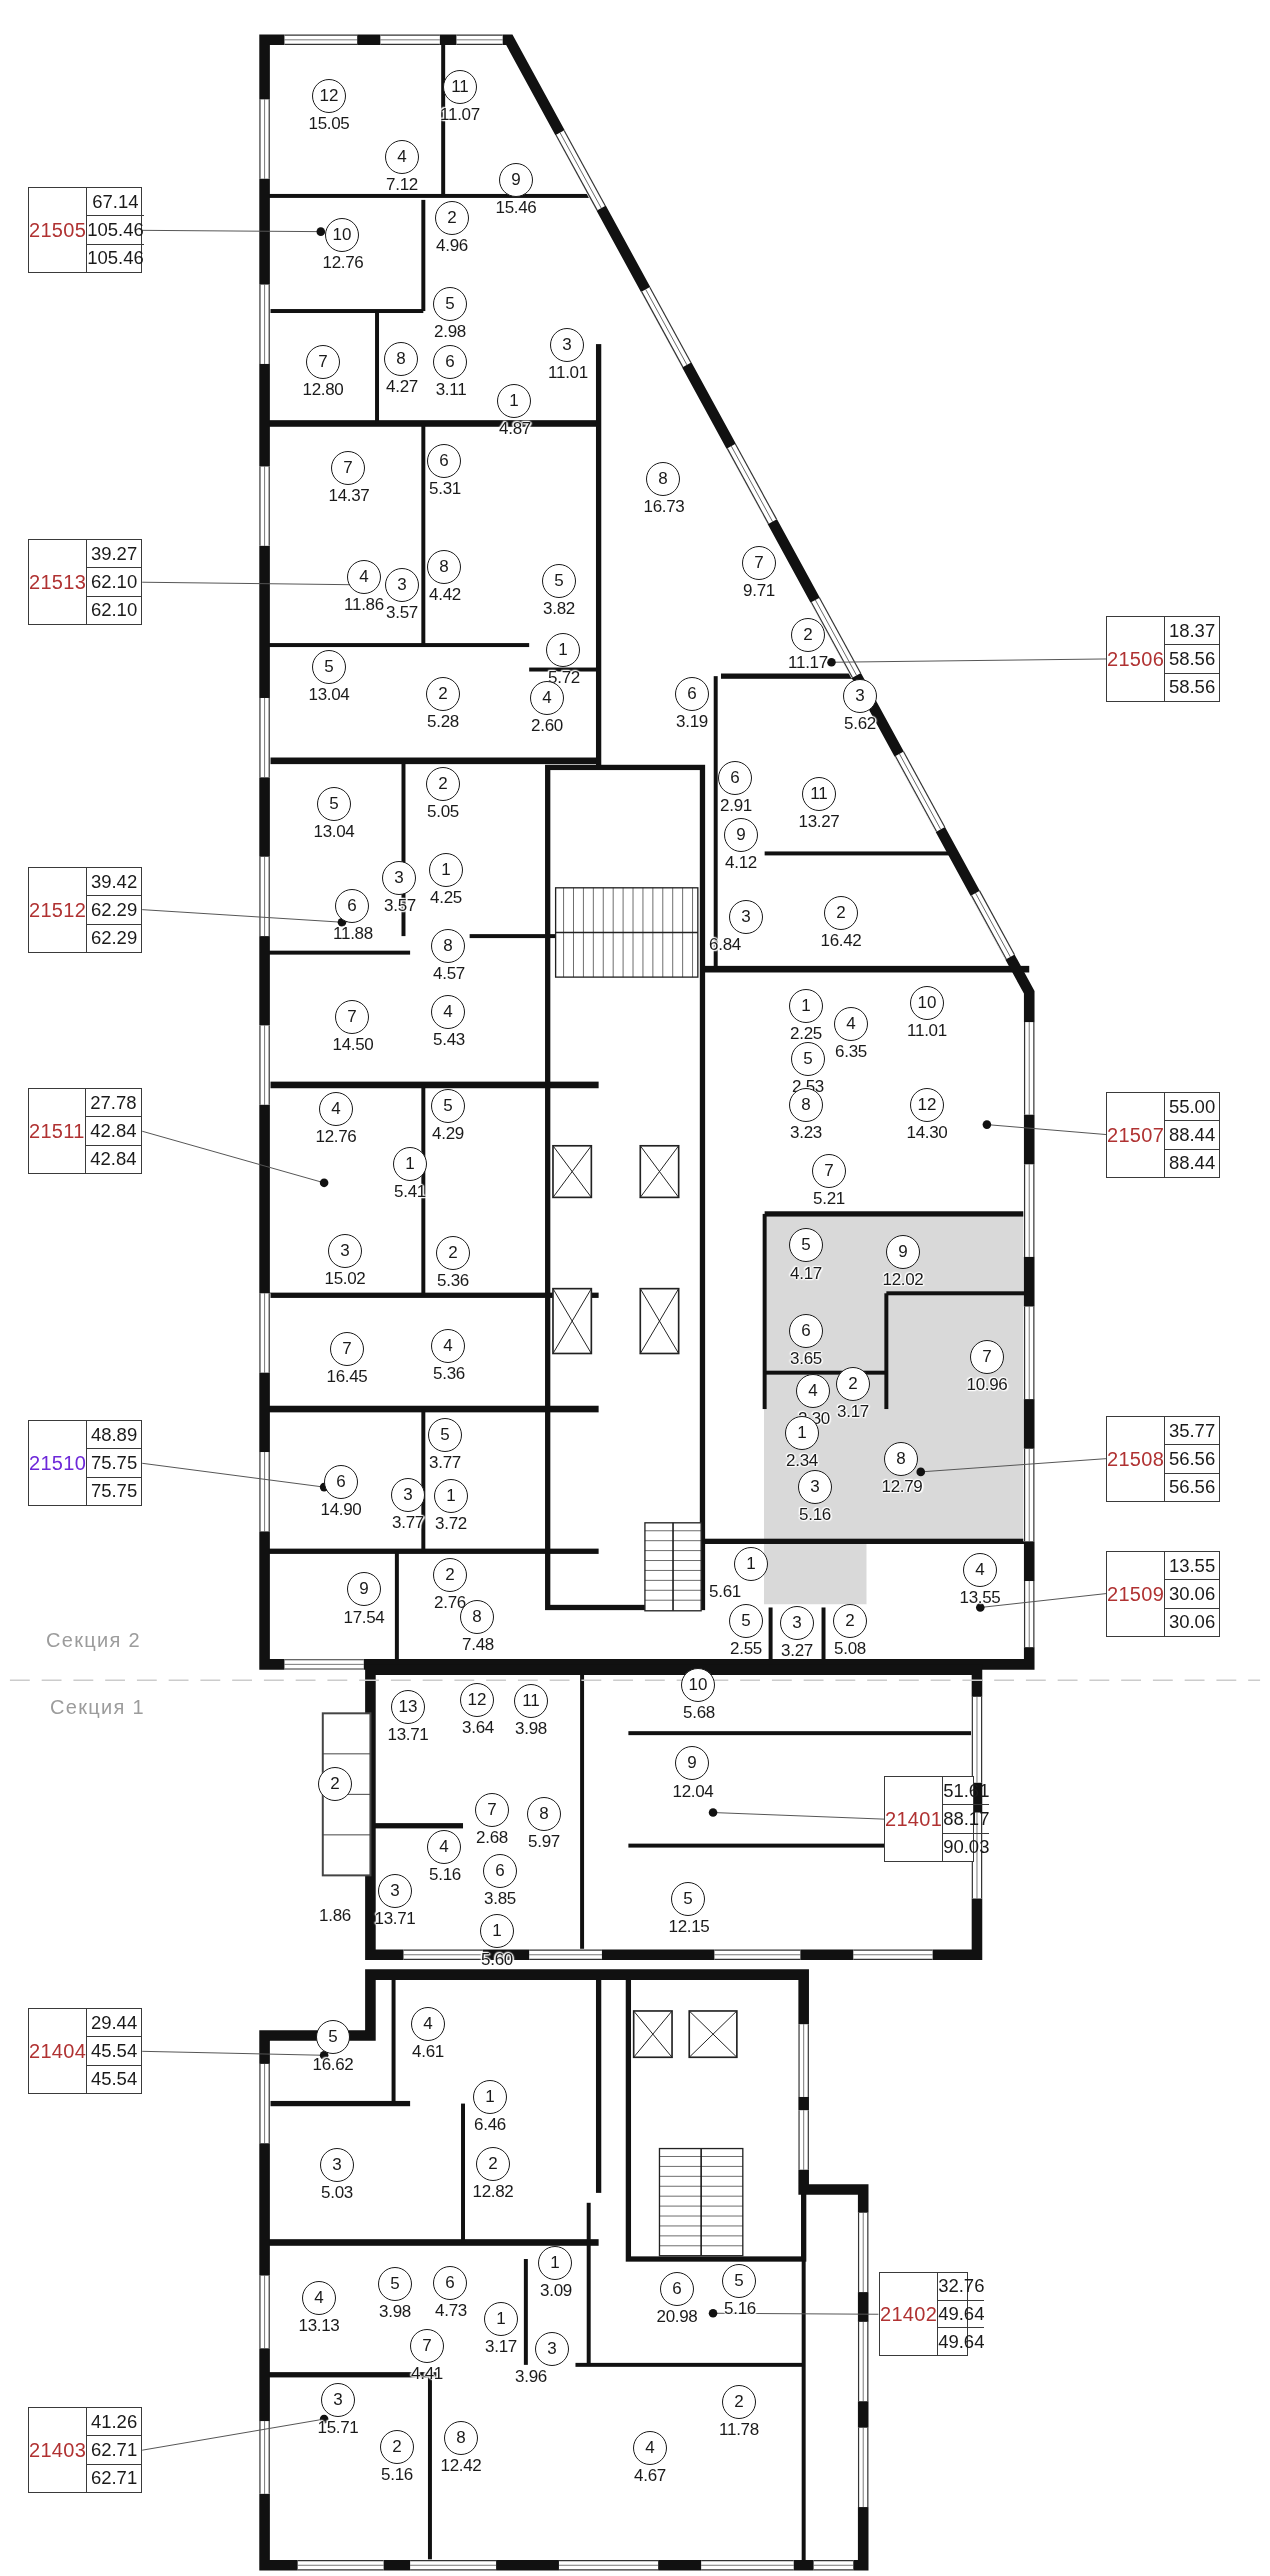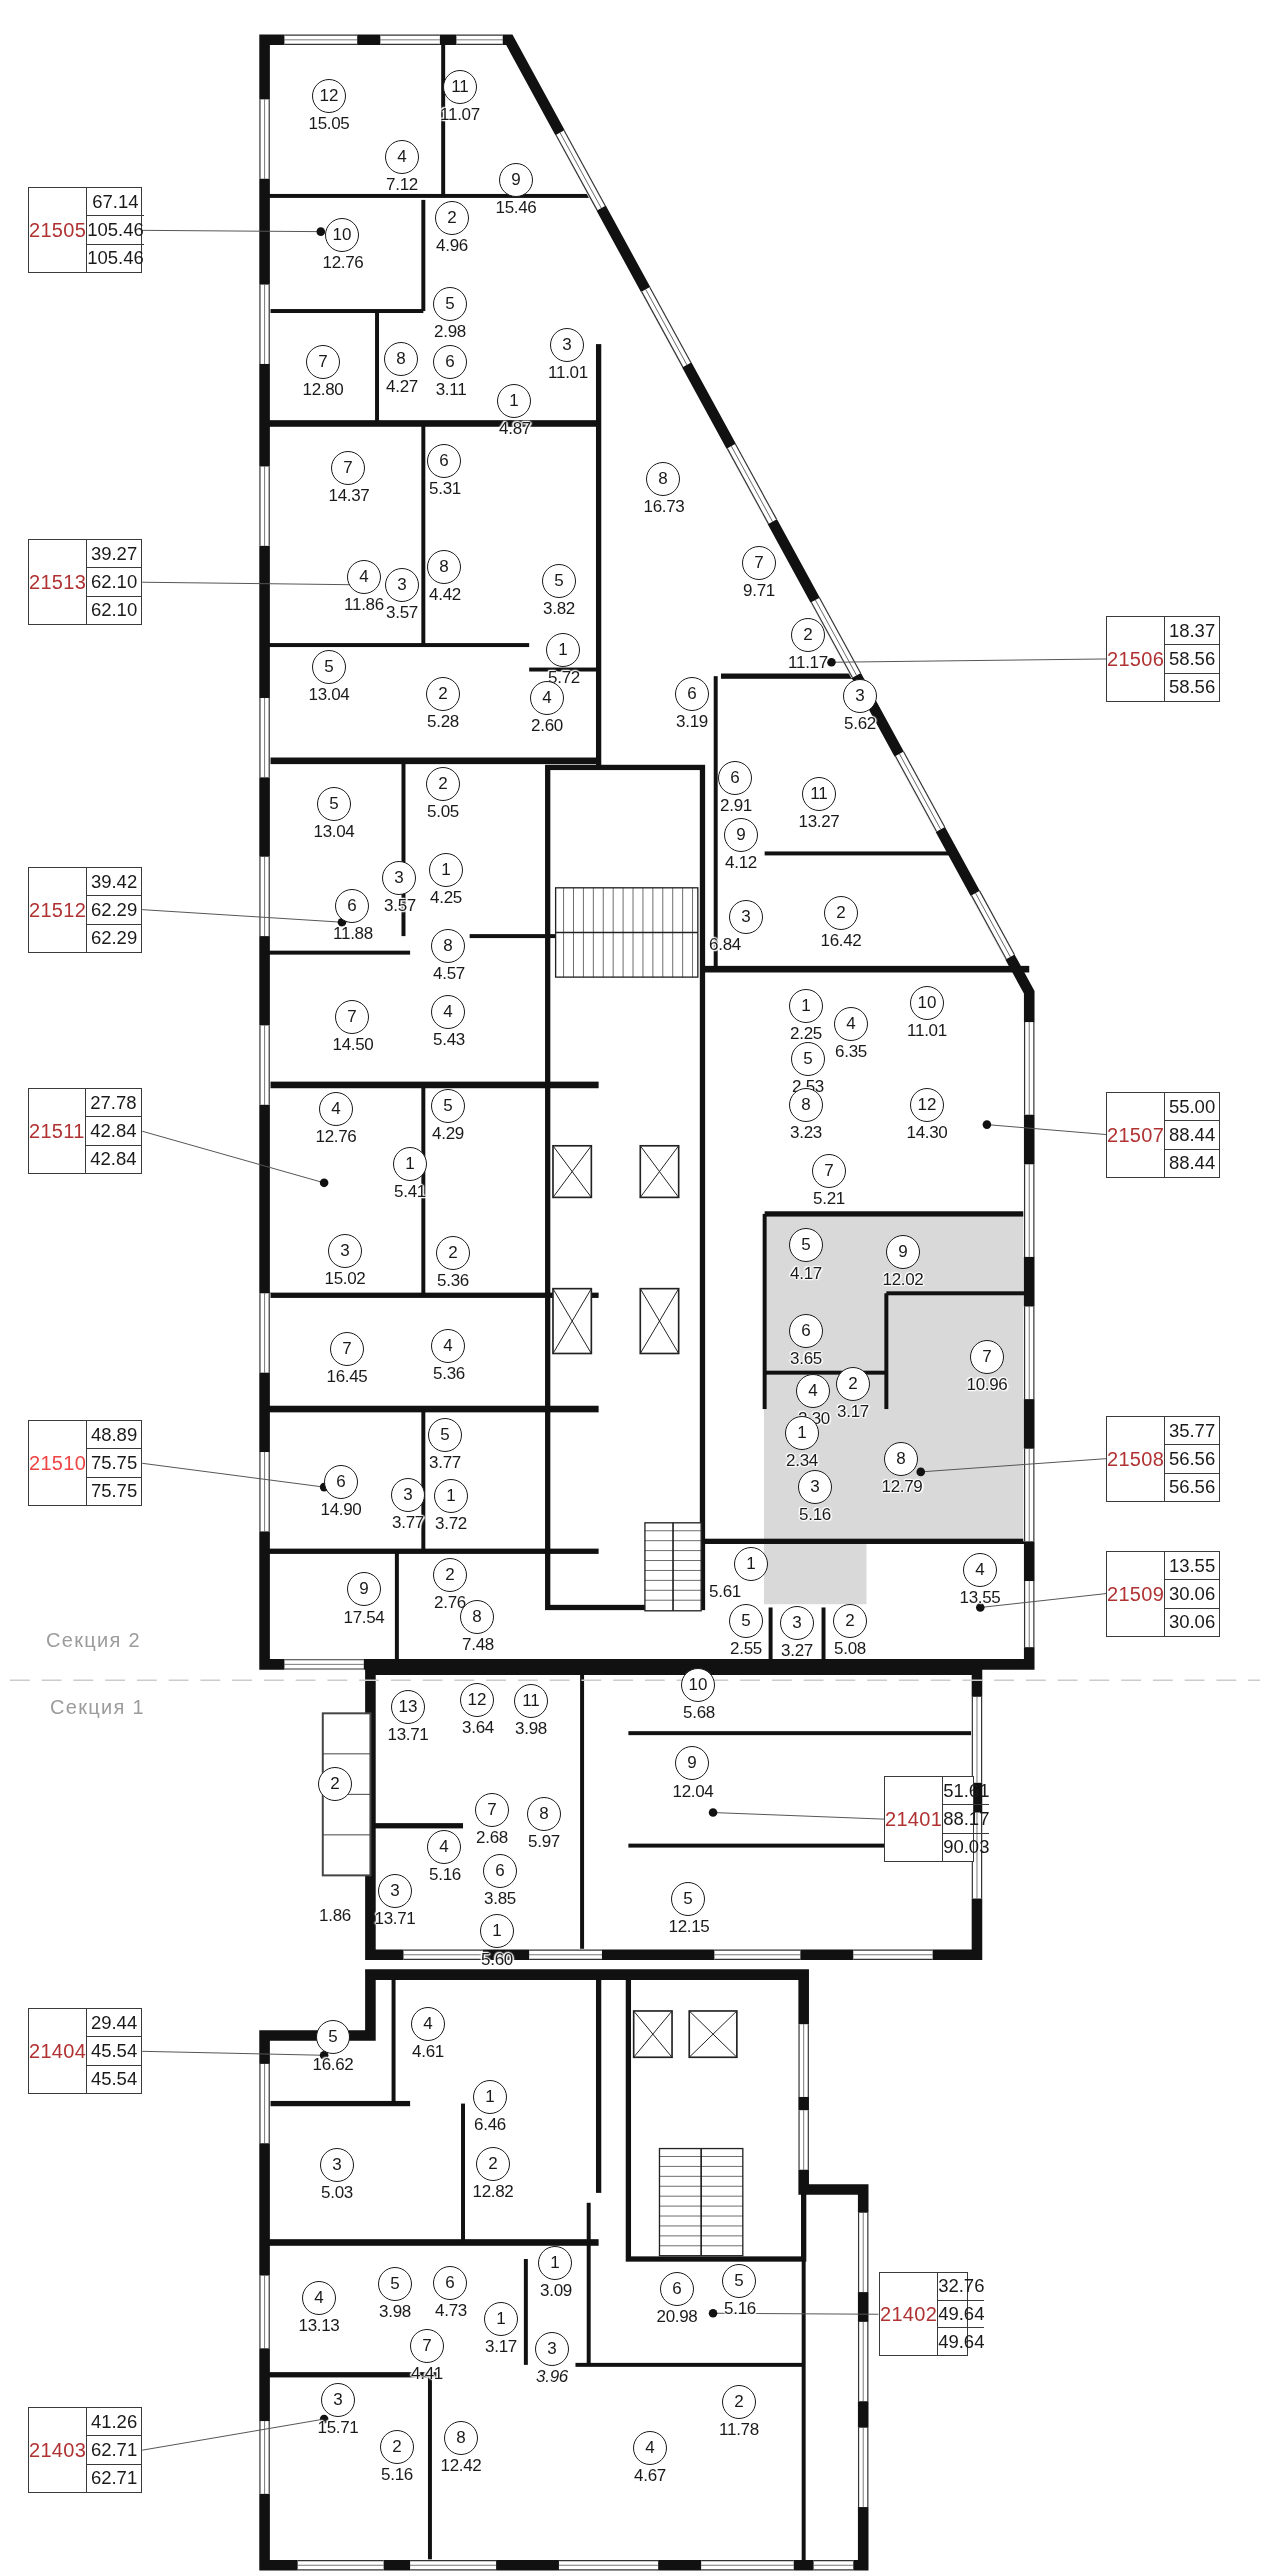--- a/index.html
+++ b/index.html
@@ -756,21 +756,21 @@
       <div class="room">
         <div class="room-circle" style="left: 538px; top: 2246px; position: absolute;">1</div>
         <div class="room-area" style="left: 556px; top: 2281px;">3.09</div>
       </div>
       <div class="room">
         <div class="room-circle" style="left: 484px; top: 2302px; position: absolute;">1</div>
         <div class="room-area" style="left: 501px; top: 2337px;">3.17</div>
       </div>
       <div class="room">
         <div class="room-circle" style="left: 535px; top: 2332px; position: absolute;">3</div>
-        <div class="room-area" style="left: 552px; top: 2367px; font-style: italic;">3.96</div>
+        <div class="room-area" style="left: 531px; top: 2367px;">3.96</div>
       </div>
       <div class="room">
         <div class="room-circle" style="left: 410px; top: 2329px; position: absolute;">7</div>
         <div class="room-area" style="left: 427px; top: 2364px;">4.41</div>
       </div>
       <div class="room">
         <div class="room-circle" style="left: 321px; top: 2383px; position: absolute;">3</div>
         <div class="room-area" style="left: 338px; top: 2418px;">15.71</div>
       </div>
       <div class="room">
@@ -825,21 +825,21 @@
       </div>
       <div class="apt-box" style="left: 28px; top: 1088px; width: 114px; height: 86px;">
         <div class="apt-id" style="color: rgb(176, 50, 50);">21511</div>
         <div class="apt-vals">
           <div>27.78</div>
           <div>42.84</div>
           <div>42.84</div>
         </div>
       </div>
       <div class="apt-box" style="left: 28px; top: 1420px; width: 114px; height: 86px;">
-        <div class="apt-id" style="color: #ef4444;">21510</div>
+        <div class="apt-id" style="color: #6d28d9;">21510</div>
         <div class="apt-vals">
           <div>48.89</div>
           <div>75.75</div>
           <div>75.75</div>
         </div>
       </div>
       <div class="apt-box" style="left: 28px; top: 2008px; width: 114px; height: 86px;">
         <div class="apt-id" style="color: rgb(176, 50, 50);">21404</div>
         <div class="apt-vals">
           <div>29.44</div>

